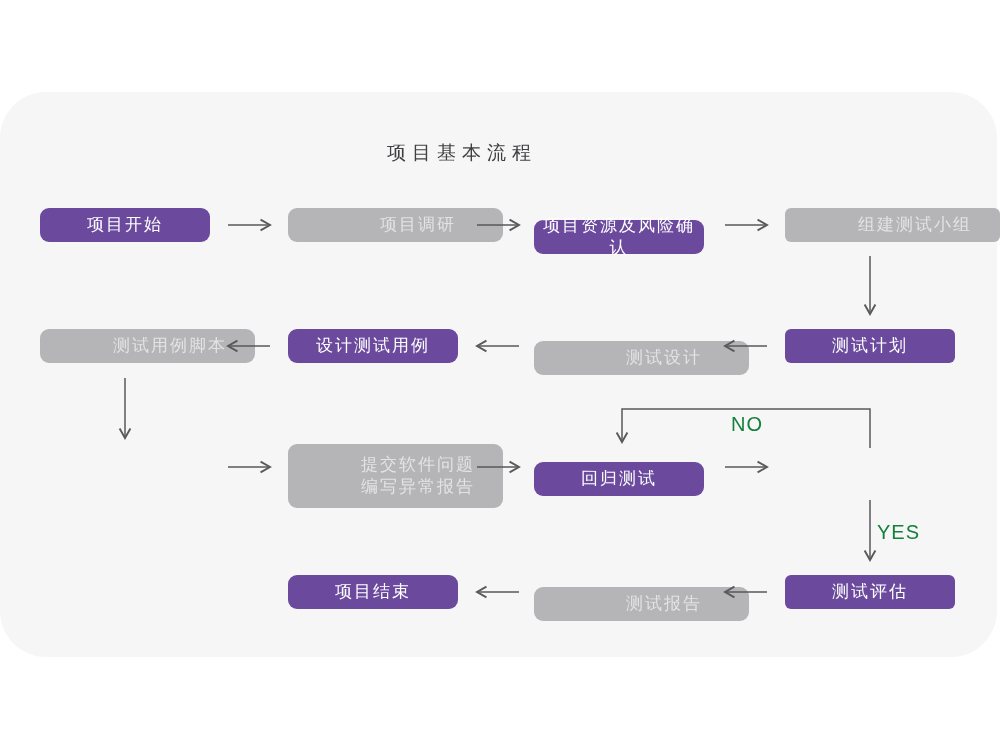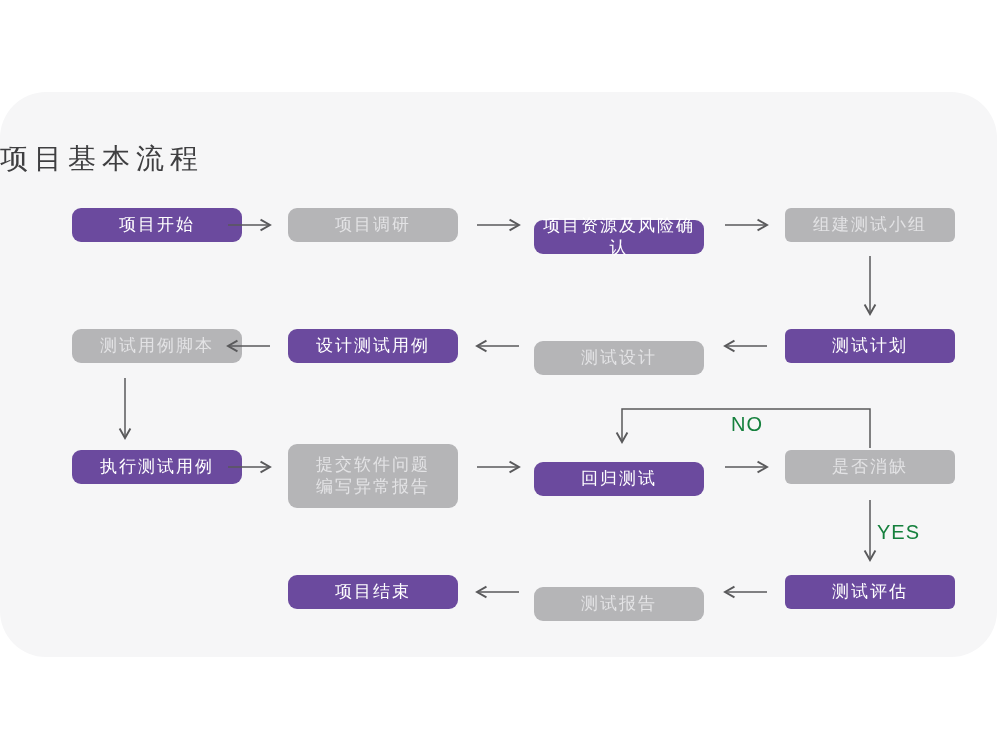--- a/index.html
+++ b/index.html
@@ -19,32 +19,32 @@
     font-family:"Liberation Sans","DejaVu Sans",sans-serif;
     position:relative;overflow:hidden;
   }
   .stage{position:absolute;left:0;top:0;width:1000px;height:750px;}
   .card{
     position:absolute;left:0;top:92px;width:997px;height:565px;
     background:var(--card-bg);border-radius:46px;
   }
   .title{
     position:absolute;left:0;top:140px;width:924px;
-    text-align:left;font-size:28px;letter-spacing:6px;
+    text-align:center;font-size:19px;letter-spacing:6px;
     color:var(--title-text);font-weight:500;
   }
   .node{
     position:absolute;width:170px;height:34px;border-radius:9px;
     display:flex;align-items:center;justify-content:center;
     font-size:17px;letter-spacing:2px;white-space:pre-line;
     text-align:center;line-height:22px;
   }
   .purple{background:var(--node-purple);color:var(--text-on-purple);}
-  .gray{background:var(--node-gray);color:var(--text-on-gray);}
-  .c1{left:40px;margin-left:32px;} .c2{left:288px;} .c3{left:534px;margin-top:12px;} .c4{left:785px;border-radius:6px;}
+  .gray{background:var(--node-gray);color:var(--text-on-gray);padding-left:45px;}
+  .c1{left:40px;} .c2{left:288px;} .c3{left:534px;margin-top:12px;} .c4{left:785px;border-radius:6px;}
   .r1{top:208px;} .r2{top:329px;} .r3{top:450px;} .r4{top:575px;}
   .tall{top:444px;height:64px;}
   #arrows{position:absolute;left:0;top:0;pointer-events:none;}
   #arrows line,#arrows polyline{stroke:var(--arrow);stroke-width:1.5;fill:none;}
   #arrows marker path{stroke:var(--arrow);fill:none;}
   .edge-label{
     position:absolute;font-size:20px;color:#15803d;letter-spacing:1px;
   }
   .label-no{left:725px;top:413px;width:44px;text-align:center;}
   .label-yes{left:877px;top:521px;}
@@ -61,25 +61,23 @@
   <div class="node purple r1 c1">项目开始</div>
   <div class="node gray   r1 c2">项目调研</div>
   <div class="node purple r1 c3">项目资源及风险确认</div>
   <div class="node gray   r1 c4">组建测试小组</div>
 
   <div class="node purple r2 c4">测试计划</div>
   <div class="node gray   r2 c3">测试设计</div>
   <div class="node purple r2 c2">设计测试用例</div>
   <div class="node gray   r2 c1">测试用例脚本</div>
 
-  <div class="node purple r3 c1">执行测试用例</div>
   <div class="node gray tall c2">提交软件问题
 编写异常报告</div>
   <div class="node purple r3 c3">回归测试</div>
-  <div class="node gray   r3 c4">是否消缺</div>
 
   <div class="node purple r4 c4">测试评估</div>
   <div class="node gray   r4 c3">测试报告</div>
   <div class="node purple r4 c2">项目结束</div>
 
   <svg id="arrows" width="1000" height="750" viewBox="0 0 1000 750">
     <defs>
       <marker id="arr" viewBox="0 0 10 10" refX="8" refY="5" markerWidth="9" markerHeight="9" orient="auto-start-reverse">
         <path d="M1,1 L8,5 L1,9" stroke-width="1.4"></path>
       </marker>

